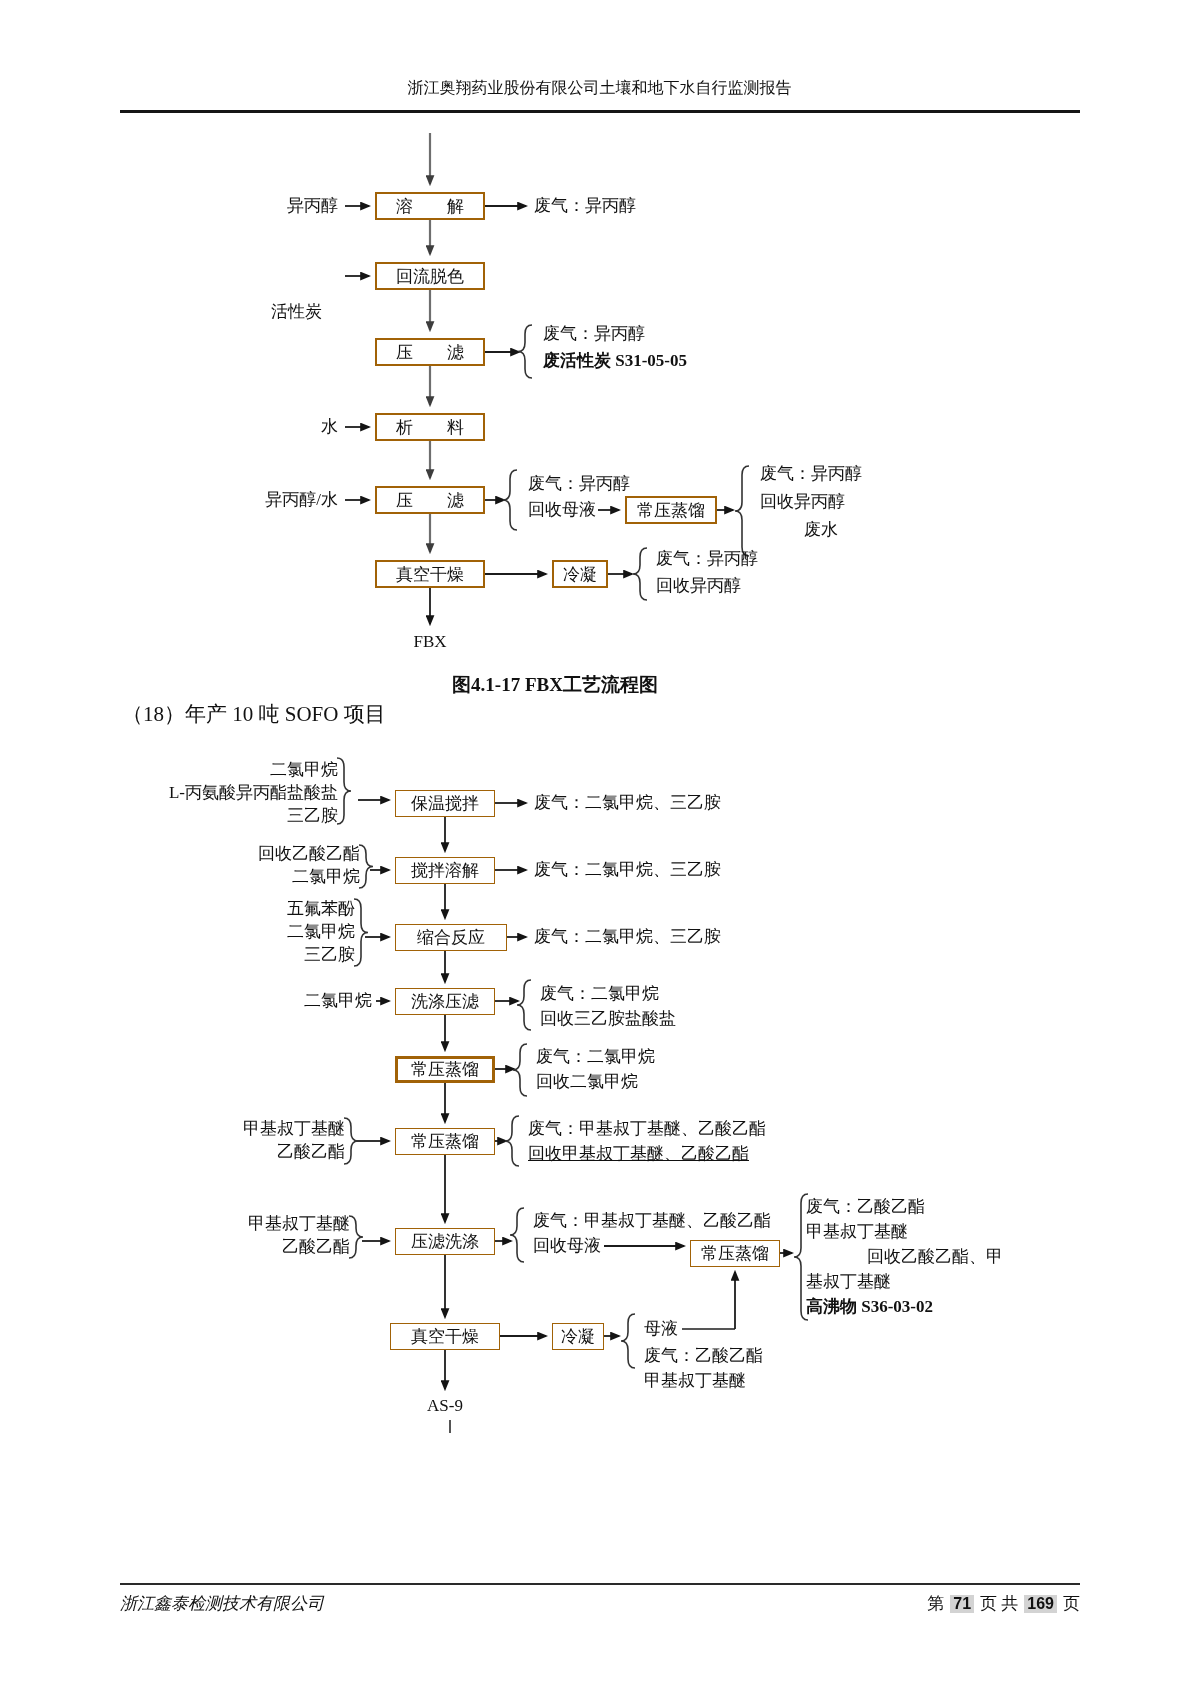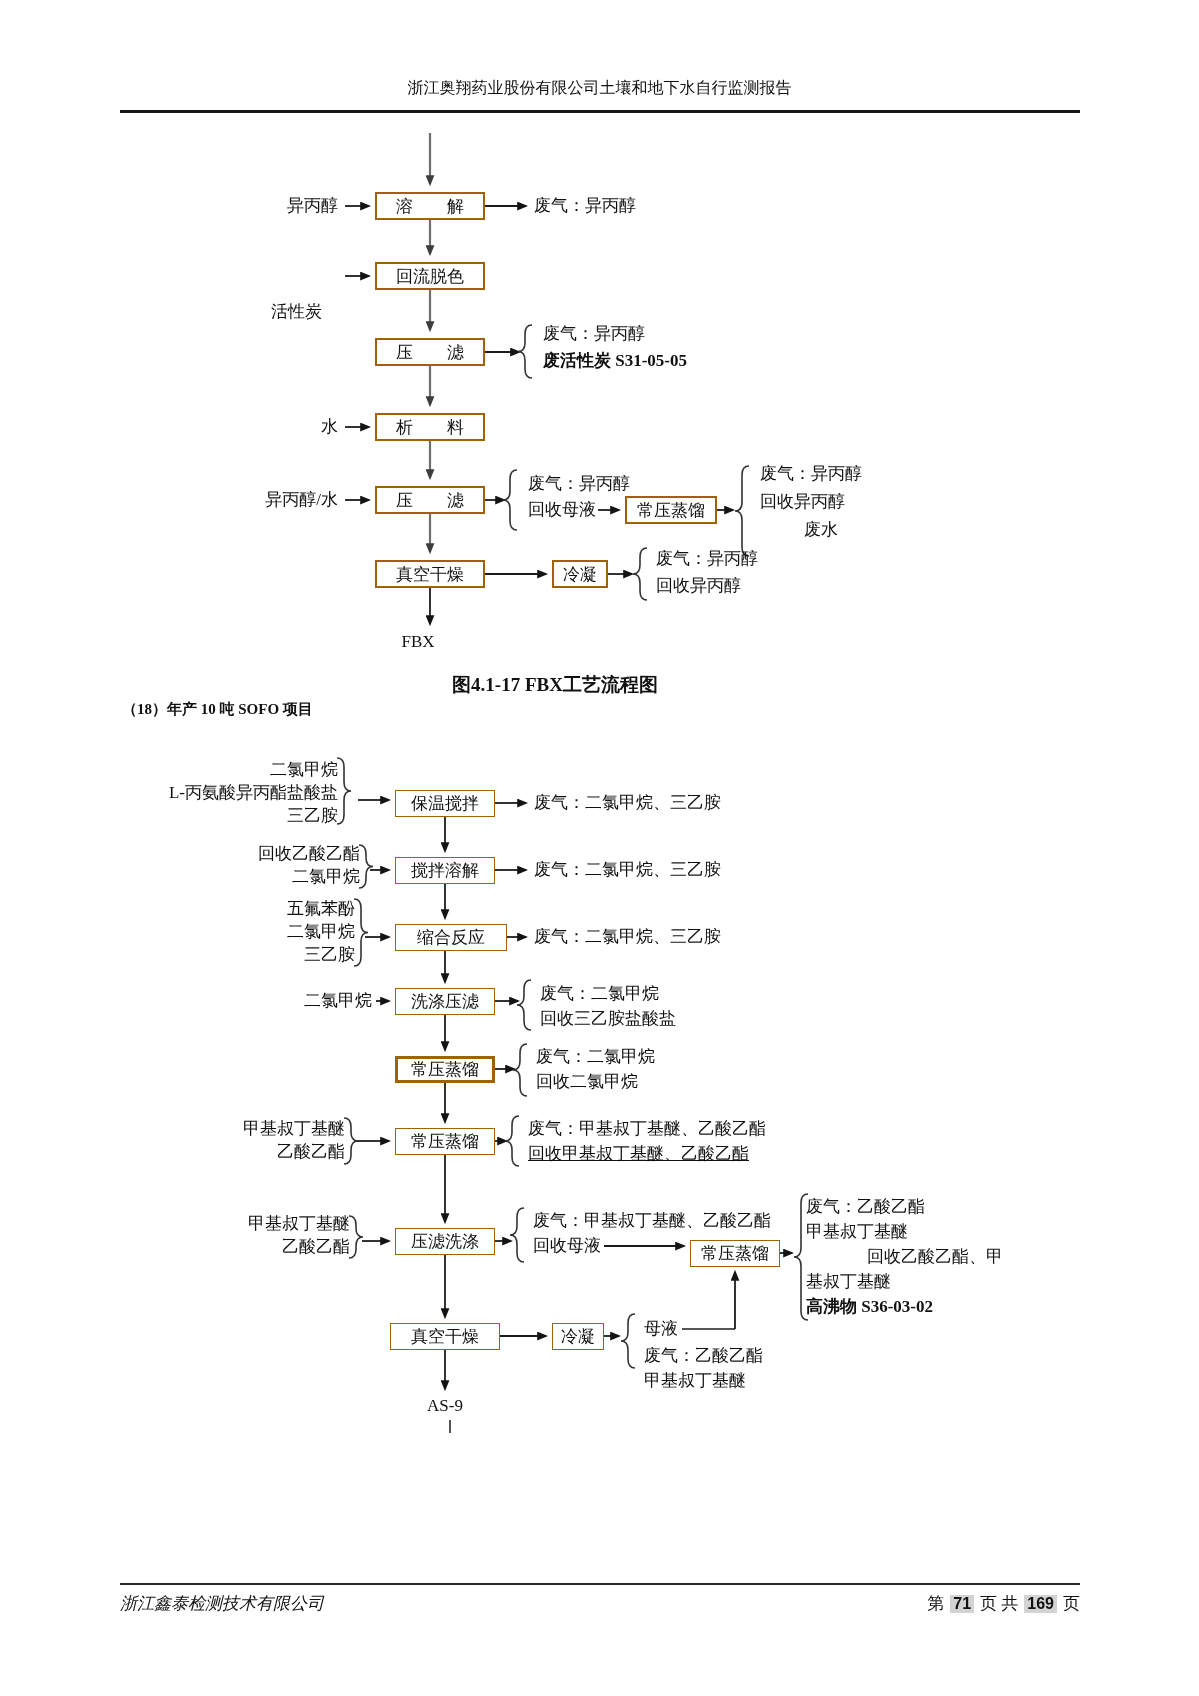--- a/index.html
+++ b/index.html
@@ -14,21 +14,21 @@
   .bold{font-weight:bold;}
   .box{
     position:absolute;border:2px solid #a16207;background:#fff;
     display:flex;align-items:center;justify-content:center;
     font-size:17px;white-space:pre;box-sizing:border-box;
   }
   .box-bold{border-width:3px;}
   .hdr-title{position:absolute;left:0;top:78px;width:1199px;text-align:center;font-size:16px;}
   .hdr-rule{position:absolute;left:120px;top:110px;width:960px;height:3px;background:#161616;}
   .caption{position:absolute;left:255px;top:672px;width:600px;text-align:center;font-size:19px;font-weight:bold;}
-  .section-heading{position:absolute;left:122px;top:700px;font-size:15px;font-weight:bold;}
+  .section-heading{position:absolute;left:122px;top:700px;font-size:21px;font-weight:normal;}
   .ftr-rule{position:absolute;left:120px;top:1583px;width:960px;height:2px;background:#2a2a2a;}
   .ftr-left{position:absolute;left:120px;top:1592px;font-size:17px;font-style:italic;}
   .ftr-right{position:absolute;right:119px;top:1592px;font-size:17px;display:flex;gap:6px;align-items:baseline;}
   .pgnum{background:#d3d3d3;font-weight:bold;padding:0 3px;font-family:"Liberation Sans",sans-serif;font-size:16px;}
   svg.connectors{position:absolute;left:0;top:0;}
   svg.connectors line{stroke:#1c1c1c;stroke-width:1.8;}
   svg.connectors line.g{stroke:#6e6e6e;stroke-width:2.2;}
   svg.connectors line.plain{stroke:#1c1c1c;stroke-width:1.5;}
   path.brace{fill:none;stroke:#333;stroke-width:1.6;}
 </style>
@@ -143,21 +143,21 @@
 <div class="lbl" style="left:534px;top:196px;">废气：异丙醇</div>
 <div class="lbl" style="left:543px;top:324px;">废气：异丙醇</div>
 <div class="lbl bold" style="left:543px;top:351px;">废活性炭 S31-05-05</div>
 <div class="lbl" style="left:528px;top:474px;">废气：异丙醇</div>
 <div class="lbl" style="left:528px;top:500px;">回收母液</div>
 <div class="lbl" style="left:760px;top:464px;">废气：异丙醇</div>
 <div class="lbl" style="left:760px;top:492px;">回收异丙醇</div>
 <div class="lbl" style="left:804px;top:520px;">废水</div>
 <div class="lbl" style="left:656px;top:549px;">废气：异丙醇</div>
 <div class="lbl" style="left:656px;top:576px;">回收异丙醇</div>
-<div class="lbl c" style="left:388px;top:632px;width:60px;">FBX</div>
+<div class="lbl c" style="left:400px;top:632px;width:60px;">FBX</div>
 
 <div class="caption">图4.1-17 FBX工艺流程图</div>
 <div class="section-heading">（18）年产 10 吨 SOFO 项目</div>
 
 <div class="box" style="left:395px;top:790px;width:100px;height:27px;border-width:1.8px;">保温搅拌</div>
 <div class="box" style="left:395px;top:857px;width:100px;height:27px;border-width:1.8px;">搅拌溶解</div>
 <div class="box" style="left:395px;top:924px;width:112px;height:27px;border-width:1.8px;">缩合反应</div>
 <div class="box" style="left:395px;top:988px;width:100px;height:27px;border-width:1.8px;">洗涤压滤</div>
 <div class="box box-bold" style="left:395px;top:1056px;width:100px;height:27px;">常压蒸馏</div>
 <div class="box" style="left:395px;top:1128px;width:100px;height:27px;border-width:1.8px;">常压蒸馏</div>

